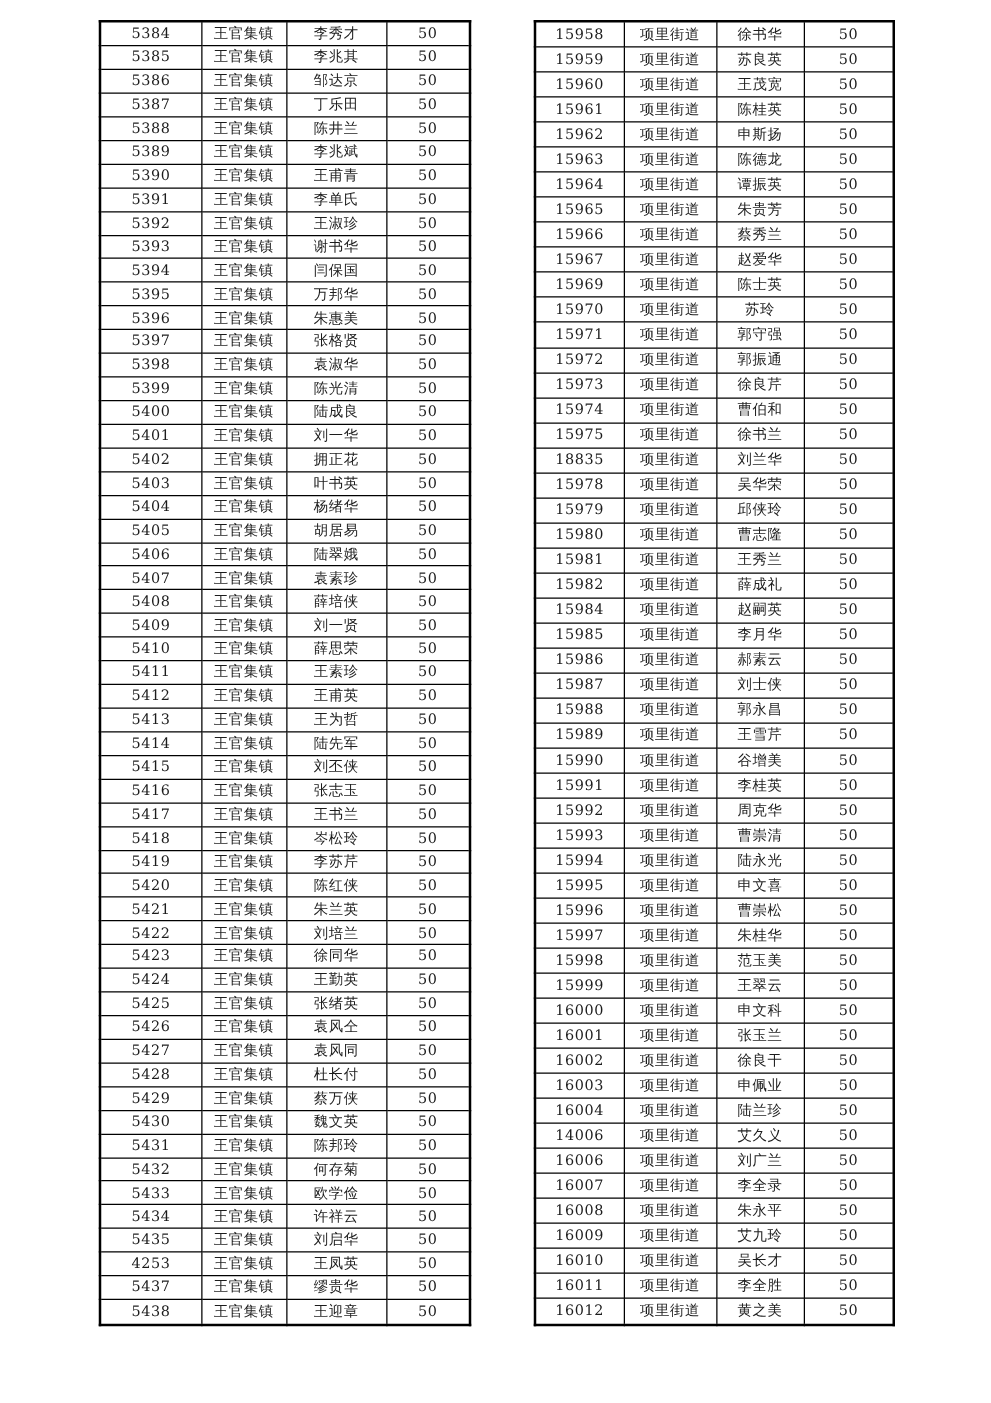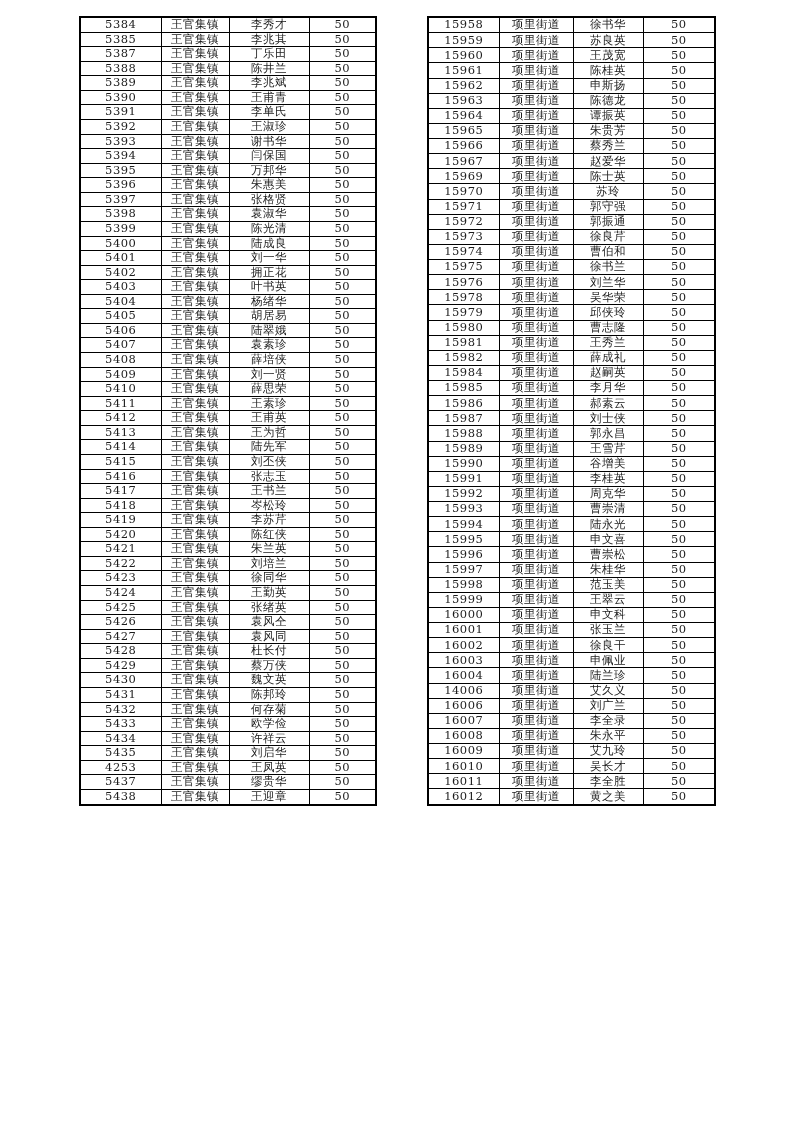--- a/index.html
+++ b/index.html
@@ -19,21 +19,21 @@
   .tables-wrap {
     position: absolute;
     top: 16px;
     left: 79px;
     display: flex;
     gap: 50px;
   }
   table.roster {
     border-collapse: collapse;
     table-layout: fixed;
-    height: 790px;
+    height: 1045px;
     border: 2px solid #000000;
     padding-left: 28px;
   }
   table.roster.left  { width: 296px; }
   table.roster.right { width: 287px; }
   table.roster td {
     border: 1px solid #000000;
     text-align: center;
     vertical-align: middle;
     font-size: 11.5px;
@@ -67,20 +67,26 @@
             <td>李秀才</td>
             <td class="num">50</td>
           </tr>
           <tr>
             <td class="num">5385</td>
             <td>王官集镇</td>
             <td>李兆其</td>
             <td class="num">50</td>
           </tr>
           <tr>
+            <td class="num">5386</td>
+            <td>王官集镇</td>
+            <td>邹达京</td>
+            <td class="num">50</td>
+          </tr>
+          <tr>
             <td class="num">5387</td>
             <td>王官集镇</td>
             <td>丁乐田</td>
             <td class="num">50</td>
           </tr>
           <tr>
             <td class="num">5388</td>
             <td>王官集镇</td>
             <td>陈井兰</td>
             <td class="num">50</td>
@@ -492,21 +498,21 @@
             <td>曹伯和</td>
             <td class="num">50</td>
           </tr>
           <tr>
             <td class="num">15975</td>
             <td>项里街道</td>
             <td>徐书兰</td>
             <td class="num">50</td>
           </tr>
           <tr>
-            <td class="num">15976</td>
+            <td class="num">18835</td>
             <td>项里街道</td>
             <td>刘兰华</td>
             <td class="num">50</td>
           </tr>
           <tr>
             <td class="num">15978</td>
             <td>项里街道</td>
             <td>吴华荣</td>
             <td class="num">50</td>
           </tr>

